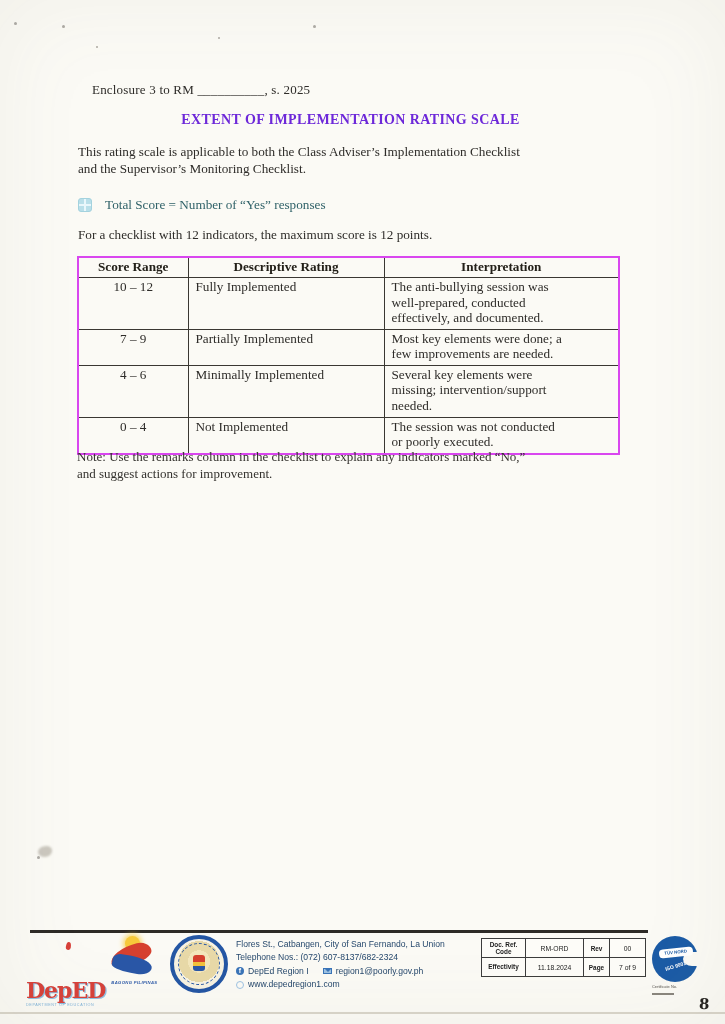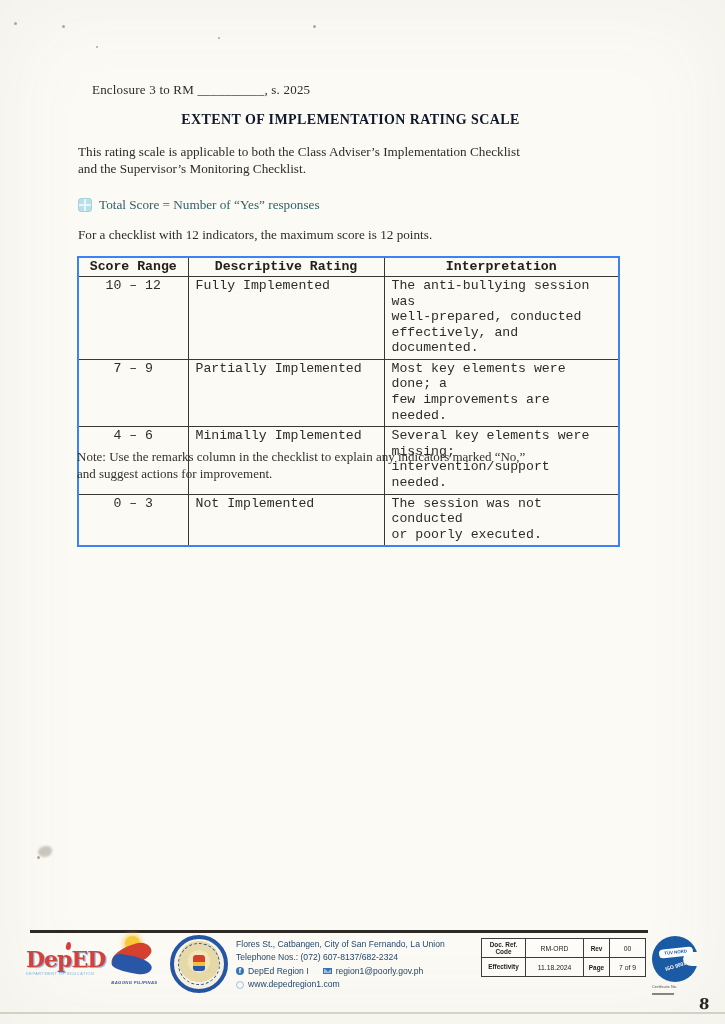--- a/index.html
+++ b/index.html
@@ -13,54 +13,54 @@
   }
   .page { position:absolute; inset:0; }
   .page::after{
     content:""; position:absolute; inset:0; pointer-events:none;
     box-shadow: inset 0 0 90px rgba(120,110,90,0.07);
   }
 
   
   .enclosure { position:absolute; left:92px; top:82px; font-size:13px; letter-spacing:.2px; }
   .doc-title { position:absolute; left:78px; top:112px; width:545px; text-align:center;
-    font-size:14px; font-weight:bold; letter-spacing:.4px; color:#0f172a; }
+    font-size:14px; font-weight:bold; letter-spacing:.4px; color:#6d28d9; }
   .intro { position:absolute; left:78px; top:143px; width:560px; font-size:13.2px;
     line-height:1.32; white-space:pre-line; }
   .score-line { position:absolute; left:78px; top:197px; font-size:13.2px; color:#2f6168;
-    display:flex; align-items:center; gap:7px; }
+    display:flex; align-items:center; gap:13px; }
   .calc-icon { display:inline-block; width:14px; height:14px; border-radius:3px;
     background:#b9dfe9;
     background-image:
       linear-gradient(to right, transparent 42%, #e9f7fb 42%, #e9f7fb 58%, transparent 58%),
       linear-gradient(to bottom, transparent 42%, #e9f7fb 42%, #e9f7fb 58%, transparent 58%);
     border:1px solid #a3d2de; }
   .max-line { position:absolute; left:78px; top:227px; width:560px; font-size:13.2px; }
 
   .rating-table { position:absolute; left:77px; top:256px; border-collapse:collapse;
     table-layout:fixed; width:541px; font-size:13.2px; }
   .rating-table th, .rating-table td { border:1.4px solid #3a3732; }
-  .rating-table { border:2px solid #3b82f6;font-family:Liberation Mono, monospace; }
+  .rating-table { border:2px solid #d946ef; }
   .rating-table th { font-weight:bold; text-align:center; padding:1px 4px 2px; color:#232019; }
   .rating-table td { vertical-align:top; padding:1px 7px 3px; line-height:1.18; }
   .col-score { width:110px; }
   .col-desc  { width:196px; }
   .col-interp{ width:235px; }
   td.score-cell { text-align:center; }
   td.interp-cell { white-space:pre-line; }
 
   .note { position:absolute; left:77px; top:448px; width:575px; font-size:13px;
     line-height:1.34; white-space:pre-line; color:#34322e; }
 
   
   .footer-rule { position:absolute; left:30px; top:930px; width:618px; height:2.6px; background:#2e2b27; }
 
   .deped-logo { position:absolute; left:26px; top:946px; width:78px; height:44px; }
   .deped-word { font-family:"DejaVu Serif", serif; font-weight:bold; font-size:22px;
-    color:#d8413a; text-shadow:1.2px 1.2px 0 #8fc0e4; letter-spacing:-1px; }
+    color:#d8413a; text-shadow:1.2px 1.2px 0 #8fc0e4; letter-spacing:-1px;margin-top:31px; }
   .deped-flame { position:absolute; left:40px; top:-4px; width:5px; height:8px;
     background:#d8413a; border-radius:50% 50% 50% 50%/ 65% 65% 35% 35%;
     transform:rotate(8deg); }
   .deped-tag { font-size:6px; transform:scale(.62); transform-origin:left top;
     color:#7fb3d9; letter-spacing:1px; white-space:nowrap; font-family:"Liberation Sans", sans-serif; }
 
   .bp-logo { position:absolute; left:102px; top:936px; width:62px; height:60px; }
   .bp-sun { position:absolute; left:23px; top:0; width:15px; height:15px; border-radius:50%;
     background:#f7c93a; box-shadow:0 0 5px 2px rgba(247,201,58,.75); }
   .bp-swoosh-red { position:absolute; left:8px; top:9px; width:42px; height:20px;
@@ -177,21 +177,21 @@
 few improvements are needed.</td>
       </tr>
       <tr>
         <td class="score-cell">4 – 6</td>
         <td>Minimally Implemented</td>
         <td class="interp-cell">Several key elements were
 missing; intervention/support
 needed.</td>
       </tr>
       <tr>
-        <td class="score-cell">0 – 3</td>
+        <td class="score-cell">0 – 4</td>
         <td>Not Implemented</td>
         <td class="interp-cell">The session was not conducted
 or poorly executed.</td>
       </tr>
     </tbody>
   </table>
 
   <div class="note">Note: Use the remarks column in the checklist to explain any indicators marked “No,”
 and suggest actions for improvement.</div>
 

